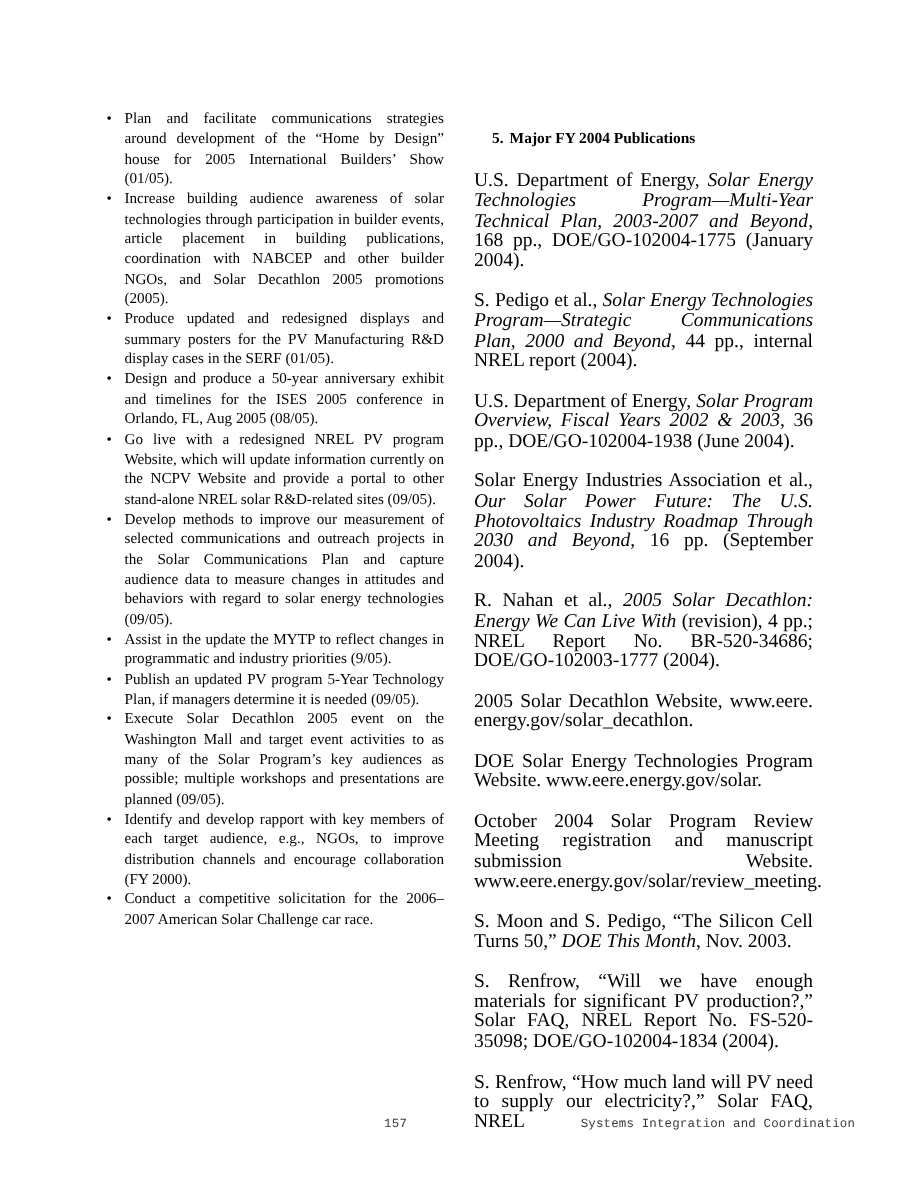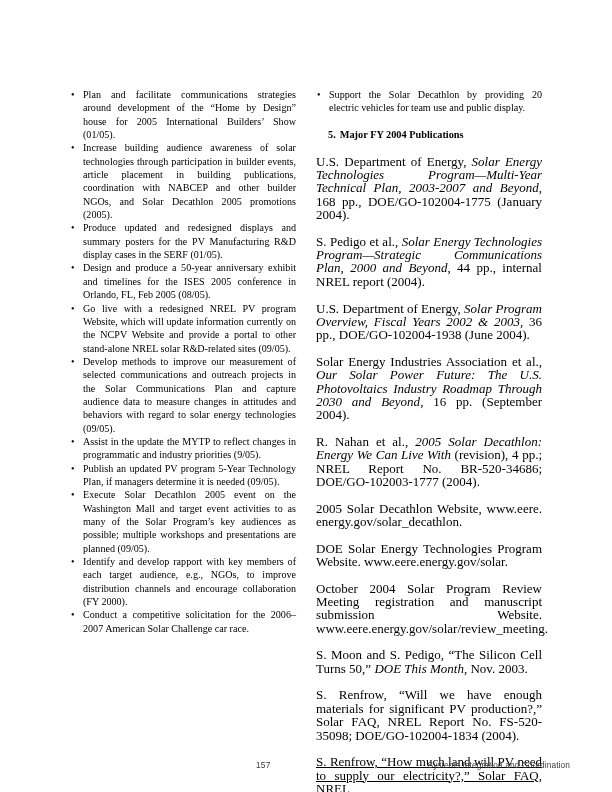--- a/index.html
+++ b/index.html
@@ -11,21 +11,21 @@
   body {
     width: 612px;
     height: 792px;
     position: relative;
     font-family: "Liberation Serif", "DejaVu Serif", serif;
     color: #000000;
     overflow: hidden;
   }
   .page {
     position: absolute;
-    left: 0; top: 16px;
+    left: 0; top: 1px;
     width: 612px;
     height: 690px;
   }
   .columns {
     position: absolute;
     left: 70px;
     top: 72px;
     width: 472px;
     height: 650px;
     display: flex;
@@ -77,32 +77,31 @@
   h2.section-heading .num {
     margin-right: 4px;
   }
   p.ref {
     margin: 0 0 13.35px 0;
     font-size: 13px;
     line-height: 13.35px;
   }
   p.ref:last-child {
     margin-bottom: 0;
-    text-decoration: underline;
   }
   .it {
     font-style: italic;
   }
   .footer {
     position: absolute;
     left: 0;
     top: 744px;
     width: 612px;
     height: 20px;
-    font-family: Liberation Sans, sans-serif;
+    font-family: Liberation Mono, monospace;
     font-size: 8.3px;
     color: #3a3a3a;
   }
   .footer .pageno {
     position: absolute;
     left: 256px;
     top: 0;
     letter-spacing: 0.2px;
   }
   .footer .sect {
@@ -118,35 +117,32 @@
 
 <div class="page">
 
   <div class="columns">
 
     <div class="col col-left">
       <ul class="bullets">
         <li>Plan and facilitate communications strategies around development of the “Home by Design” house for 2005 International Builders’ Show (01/05).</li>
         <li>Increase building audience awareness of solar technologies through participation in builder events, article placement in building publications, coordination with NABCEP and other builder NGOs, and Solar Decathlon 2005 promotions (2005).</li>
         <li>Produce updated and redesigned displays and summary posters for the PV Manufacturing R&amp;D display cases in the SERF (01/05).</li>
-        <li>Design and produce a 50-year anniversary exhibit and timelines for the ISES 2005 conference in Orlando, FL, Feb 2005 (08/05).</li>
+        <li>Design and produce a 50-year anniversary exhibit and timelines for the ISES 2005 conference in Orlando, FL, Aug 2005 (08/05).</li>
         <li>Go live with a redesigned NREL PV program Website, which will update information currently on the NCPV Website and provide a portal to other stand-alone NREL solar R&amp;D-related sites (09/05).</li>
         <li>Develop methods to improve our measurement of selected communications and outreach projects in the Solar Communications Plan and capture audience data to measure changes in attitudes and behaviors with regard to solar energy technologies (09/05).</li>
         <li>Assist in the update the MYTP to reflect changes in programmatic and industry priorities (9/05).</li>
         <li>Publish an updated PV program 5-Year Technology Plan, if managers determine it is needed (09/05).</li>
         <li>Execute Solar Decathlon 2005 event on the Washington Mall and target event activities to as many of the Solar Program’s key audiences as possible; multiple workshops and presentations are planned (09/05).</li>
         <li>Identify and develop rapport with key members of each target audience, e.g., NGOs, to improve distribution channels and encourage collaboration  (FY 2000).</li>
         <li>Conduct a competitive solicitation for the 2006–2007 American Solar Challenge car race.</li>
       </ul>
     </div>
 
     <div class="col col-right">
-      <ul class="bullets">
-        <li>Support the Solar Decathlon by providing 20 electric vehicles for team use and public display.</li>
-      </ul>
 
       <h2 class="section-heading"><span class="num">5.</span><span>Major FY 2004 Publications</span></h2>
 
       <div>
         <p class="ref"><span>U.S. Department of Energy, </span><span class="it">Solar Energy Technologies Program—Multi-Year Technical Plan, 2003-2007 and Beyond</span><span>, 168 pp., DOE/GO-102004-1775 (January 2004).</span></p>
         <p class="ref"><span>S. Pedigo et al., </span><span class="it">Solar Energy Technologies Program—Strategic Communications Plan, 2000 and Beyond</span><span>, 44 pp., internal NREL report (2004).</span></p>
         <p class="ref"><span>U.S. Department of Energy, </span><span class="it">Solar Program Overview, Fiscal Years 2002 &amp; 2003</span><span>, 36 pp., DOE/GO-102004-1938 (June 2004).</span></p>
         <p class="ref"><span>Solar Energy Industries Association et al., </span><span class="it">Our Solar Power Future: The U.S. Photovoltaics Industry Roadmap Through 2030 and Beyond</span><span>, 16 pp. (September 2004).</span></p>
         <p class="ref"><span>R. Nahan et al., </span><span class="it">2005 Solar Decathlon: Energy We Can Live With</span><span> (revision), 4 pp.; NREL Report No.    BR-520-34686;    DOE/GO-102003-1777 (2004).</span></p>
         <p class="ref"><span>2005 Solar Decathlon Website, www.eere. energy.gov/solar_decathlon.</span></p>

